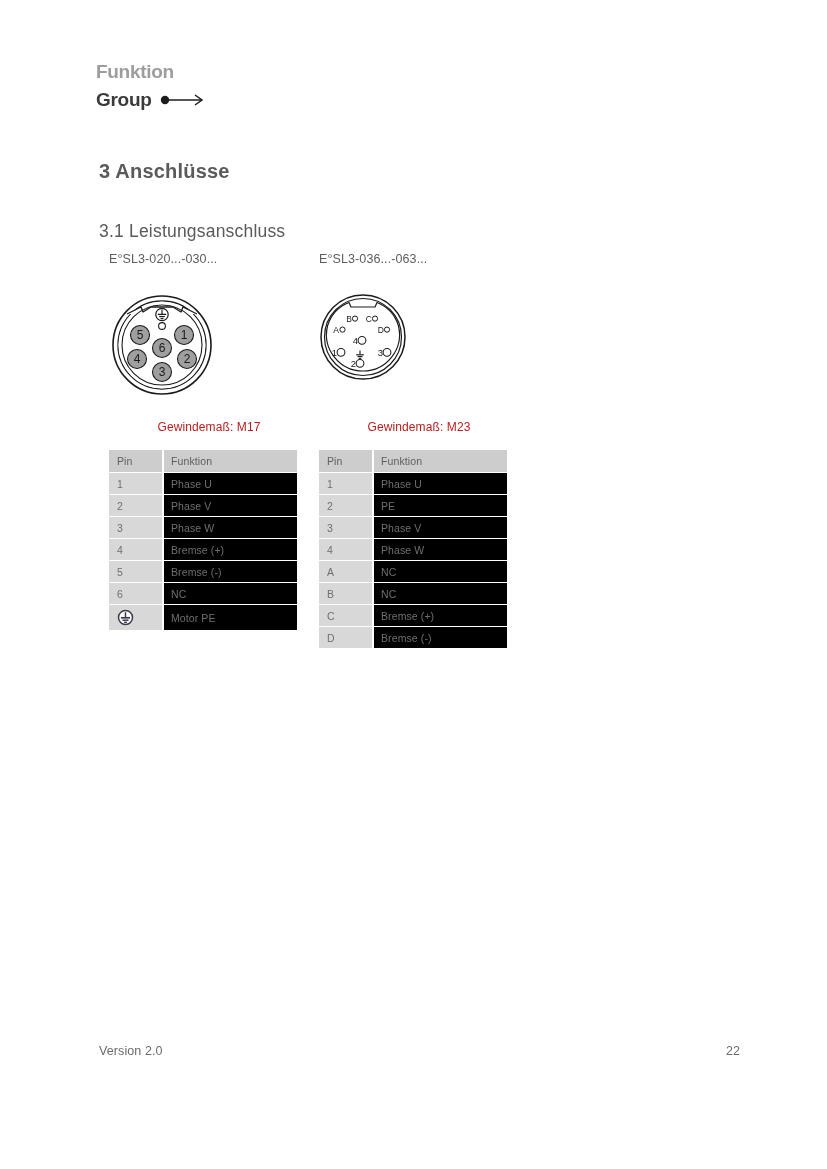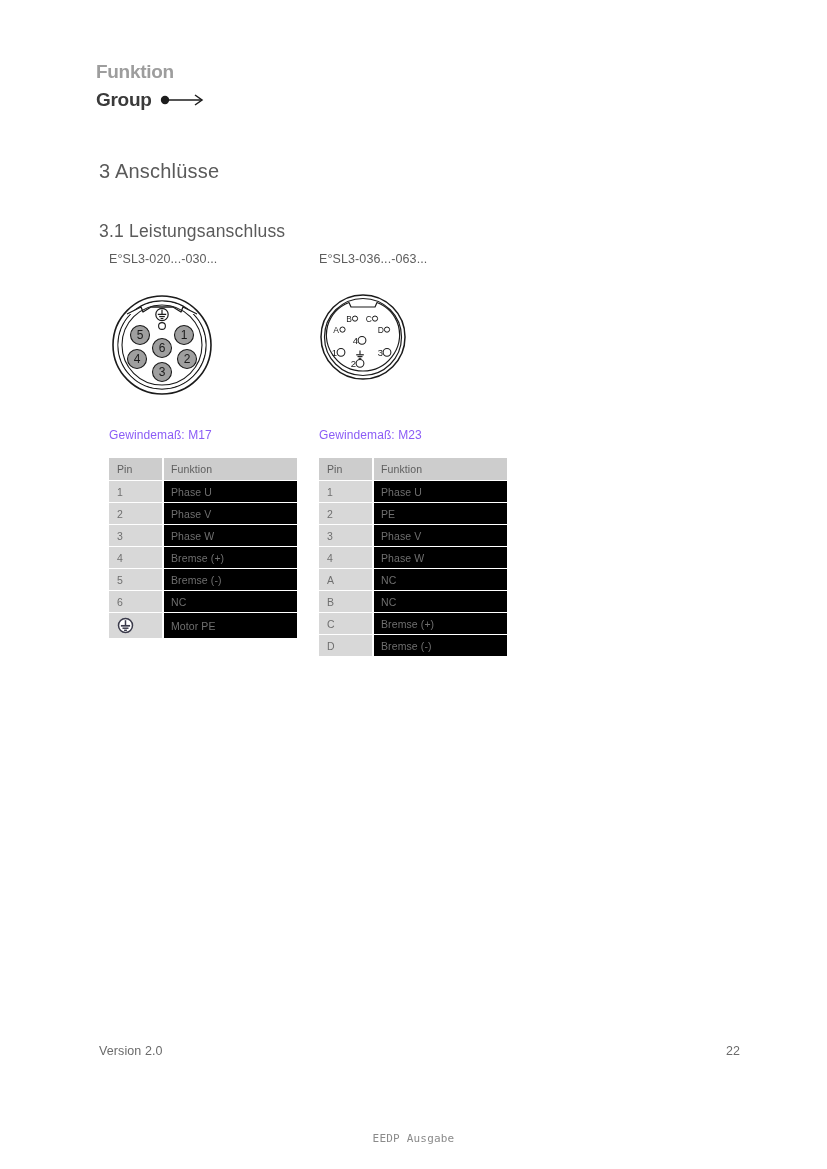--- a/index.html
+++ b/index.html
@@ -47,21 +47,21 @@
     margin-left: 8px;
     display: block;
   }
 
   
   #h1 {
     position: absolute;
     left: 99px;
     top: 160px;
     font-size: 20px;
-    font-weight: normal;
+    font-weight: bold;
     color: #5a5a5a;
     letter-spacing: 0.2px;
   }
   #h2 {
     position: absolute;
     left: 99px;
     top: 209px;
     font-size: 17.5px;
     font-weight: normal;
     color: #5a5a5a;
@@ -87,23 +87,24 @@
 
   .connector-wrap {
     height: 112px;
     position: relative;
   }
   #conn-m17 { margin-left: -2px; }
   #conn-m23 { margin-left: -3px; }
 
   .thread-label {
     font-size: 12px;
-    color: #8b5cf6;
-    margin-top: 26px;
+    color: #b91c1c;
+    margin-top: 18px;
     letter-spacing: 0.1px;
+    text-align: center;
   }
 
   
   table.pin-table {
     border-collapse: collapse;
     margin-top: 16px;
     width: 188px;
     table-layout: fixed;
   }
   table.pin-table th,
@@ -374,14 +375,13 @@
         <td class="c-fn">Bremse (-)</td>
       </tr>
     </tbody>
   </table>
 </div>
 
 <div id="footer-version">Version 2.0</div>
 <div id="footer-page">22</div>
 
 <div id="watermark">
-  <div>EEDP Ausgabe</div>
 </div>
 
 </body></html>

